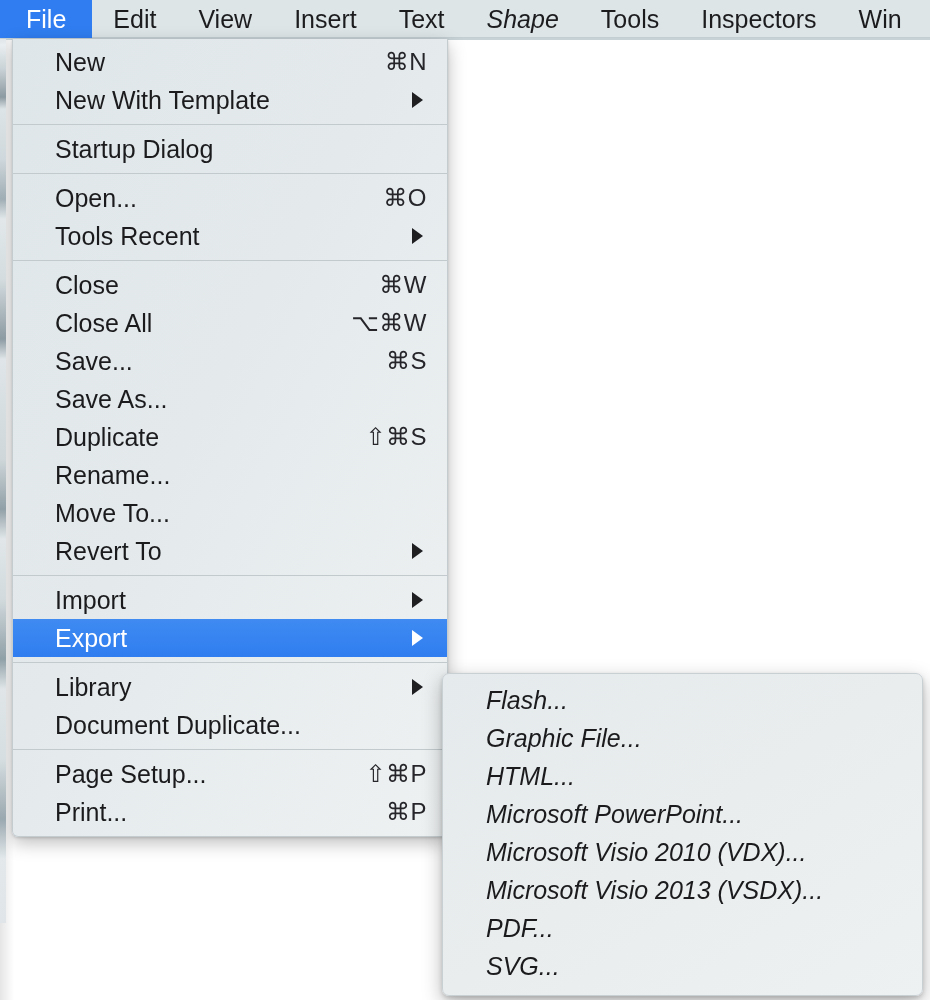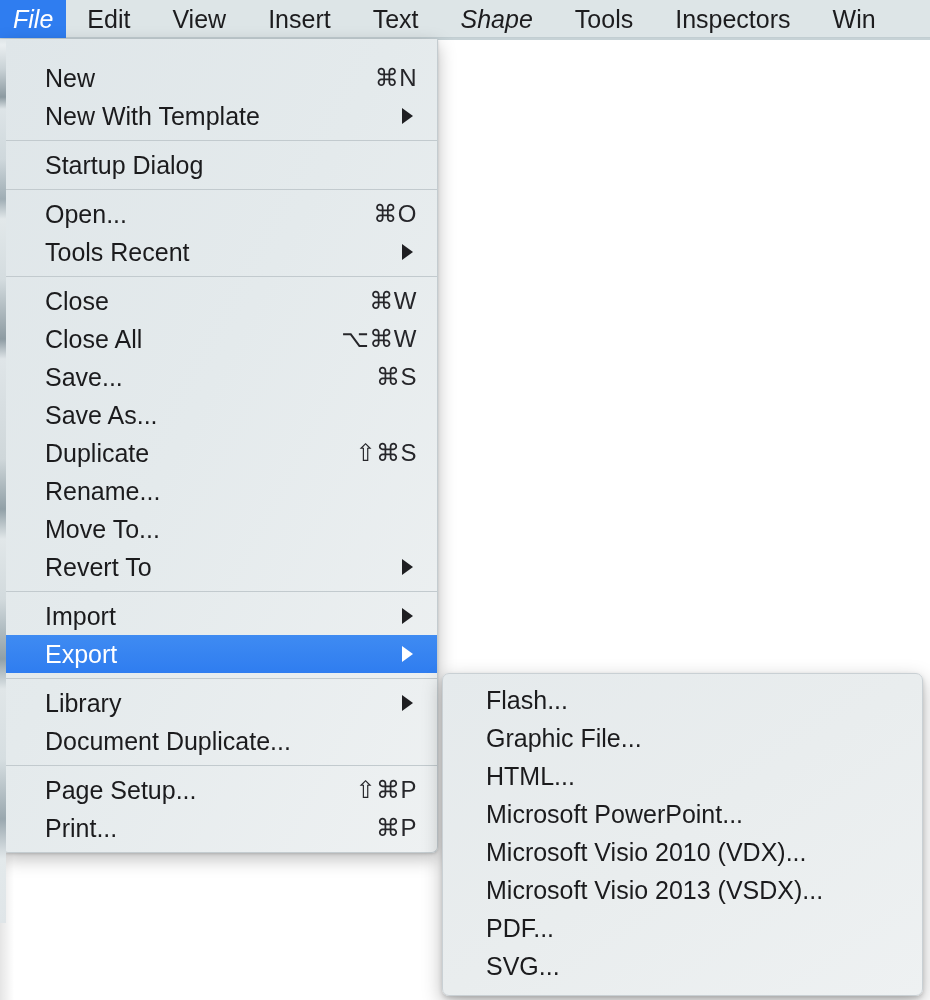--- a/index.html
+++ b/index.html
@@ -57,40 +57,40 @@
     display: flex;
     align-items: center;
     justify-content: center;
     font-size: 25px;
     color: #1c1c1e;
     letter-spacing: 0px;
     height: 38px;
     box-sizing: border-box;
     white-space: nowrap;
   }
-  .menubar-item.first { padding: 0 13px; font-style: italic; }
+  .menubar-item.first { padding: 0 26px; }
   .menubar-item.active {
     background: #2f7df0;
     color: #ffffff;
   }
 
   
   .menu-panel {
     position: absolute;
-    left: 2px;
+    left: 12px;
     top: 39px;
     width: 436px;
     background: linear-gradient(to bottom right, #dfe6e9 0%, #e4eaec 45%, #eef1f2 100%);
     border: 1px solid #c4ccd0;
     border-top: none;
     border-bottom-left-radius: 6px;
     border-bottom-right-radius: 6px;
     box-shadow: 0 6px 18px rgba(0,0,0,0.26), 0 1px 3px rgba(0,0,0,0.16);
     box-sizing: border-box;
-    padding: 20px 0 5px 0;
+    padding: 4px 0 5px 0;
     z-index: 50;
   }
   
   .left-sliver {
     position: absolute;
     left: 0; top: 39px;
     width: 6px;
     height: 884px;
     background: linear-gradient(to bottom,
       #dfe5e8 0px, #e9eef0 6px, #c9d2d6 30px, #8c9aa1 58px,
@@ -161,20 +161,21 @@
     padding: 7px 0 10px 0;
     z-index: 60;
   }
   .submenu-item {
     height: 38px;
     display: flex;
     align-items: center;
     box-sizing: border-box;
     padding: 0 0 0 43px;
     cursor: default;
+    font-style: italic;
   }
   .submenu-item .label {
     font-size: 25px;
     color: #1b1b1d;
     white-space: nowrap;
     line-height: 1;
   }
 </style>
 </head>
 <body>

